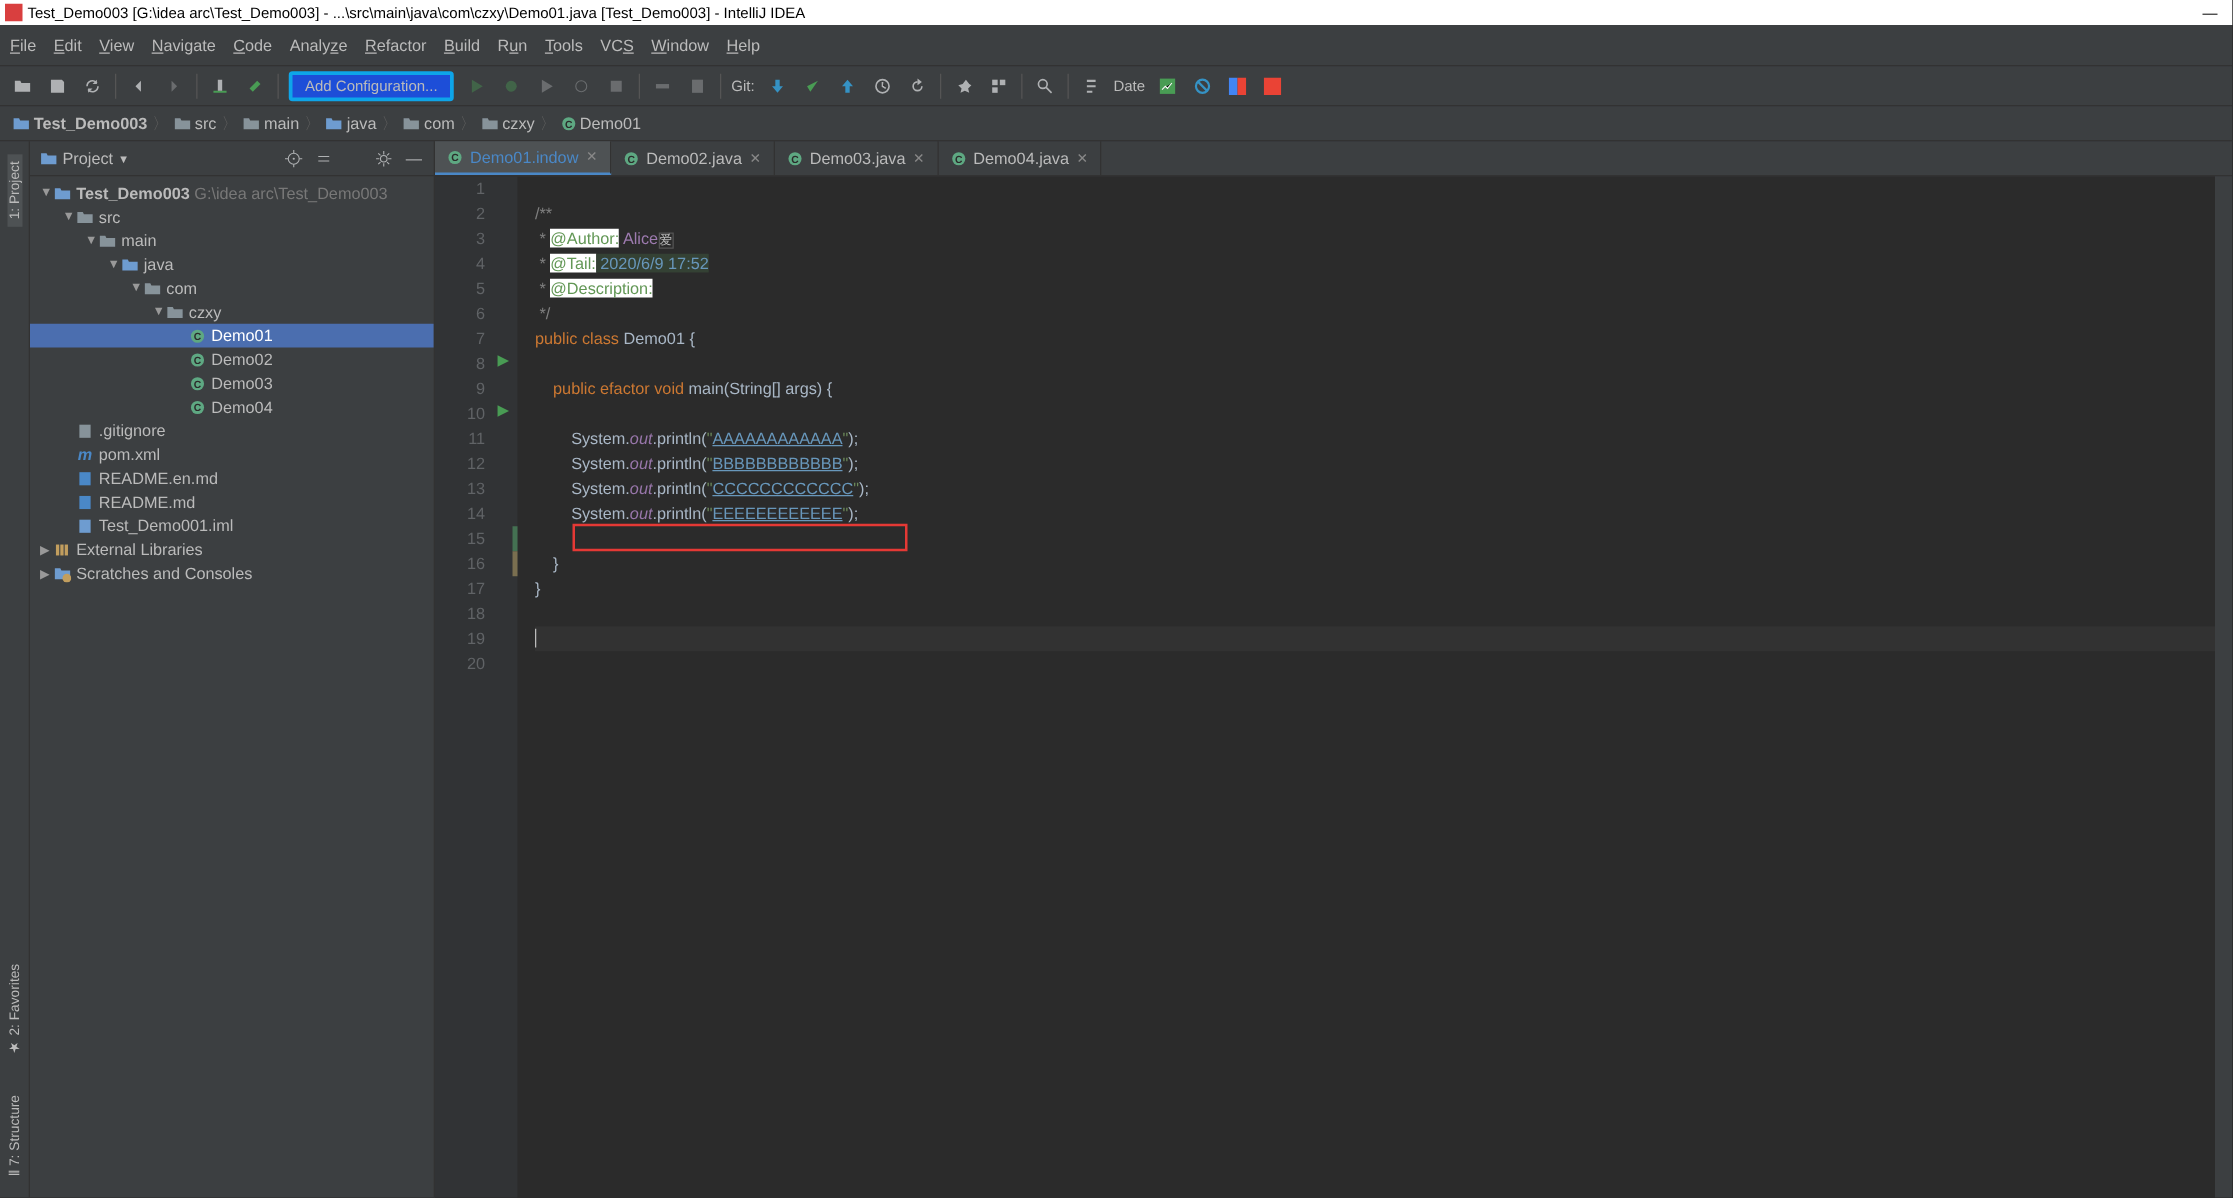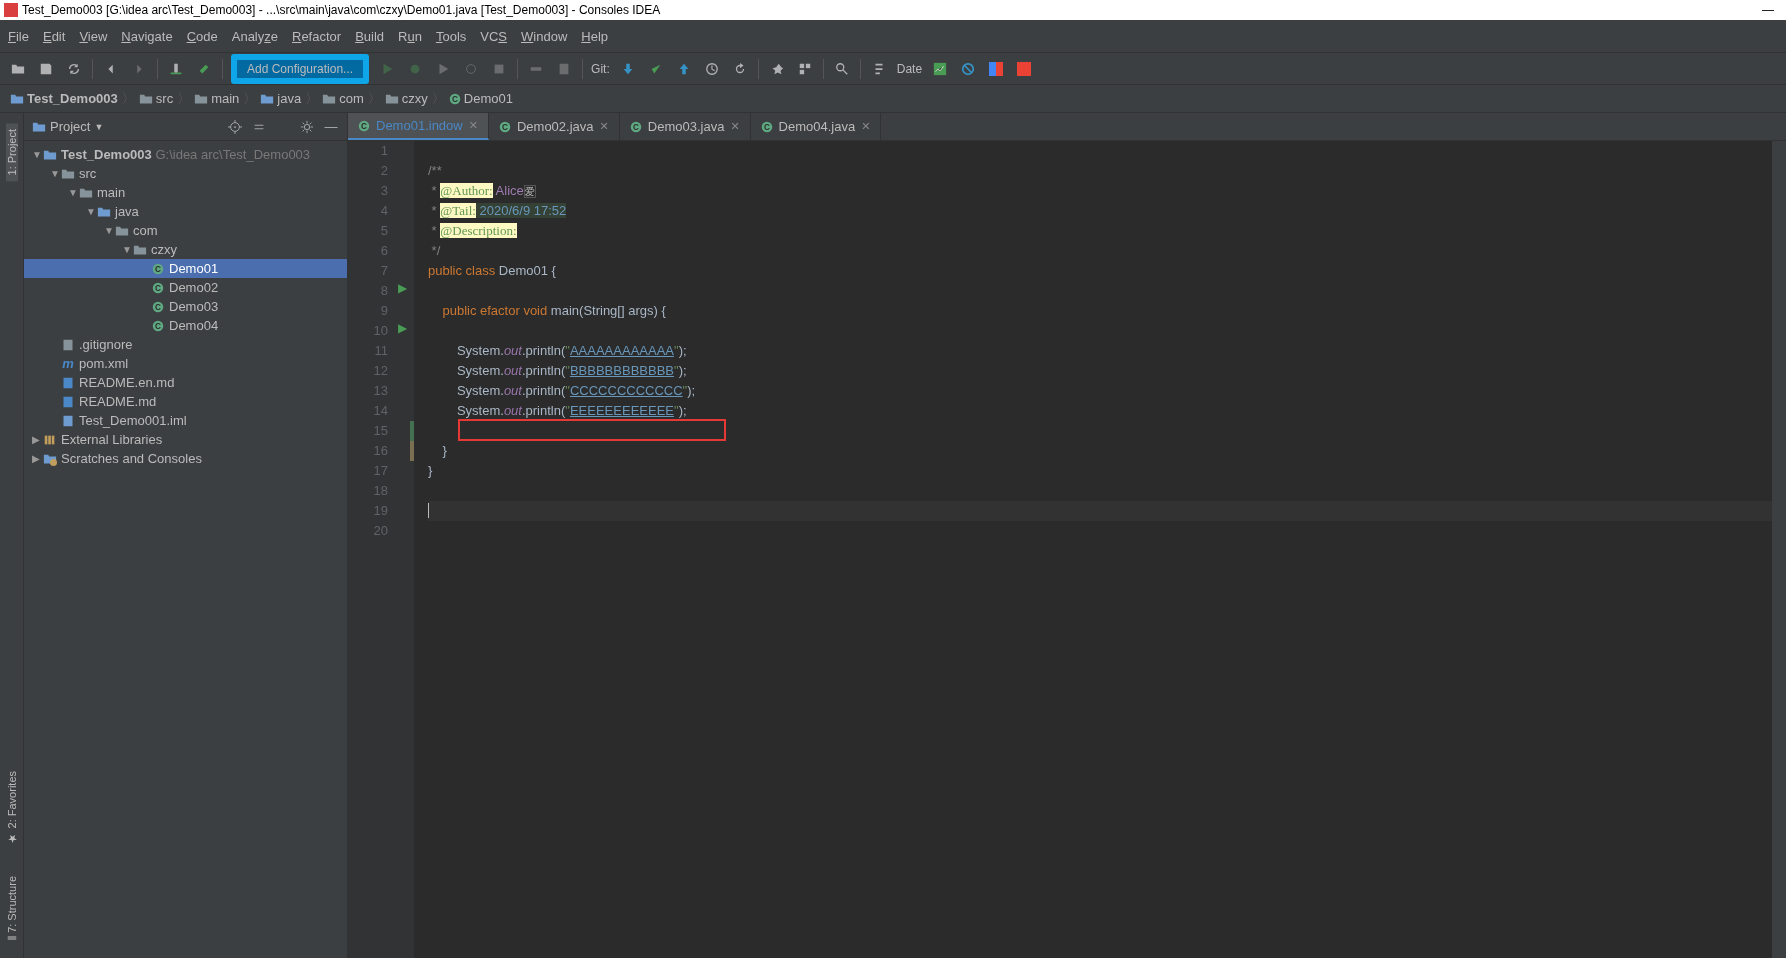--- a/index.html
+++ b/index.html
@@ -13,21 +13,21 @@
 
 .menu-bar { background: #3c3f41; height: 24px; display: flex; align-items: center; padding: 16px 8px; gap: 14px; color: #bbbbbb; border-bottom: 1px solid #323232; }
 .menu-item { cursor: pointer; font-size: 13px; }
 .menu-item u { text-decoration: underline; }
 
 
 .toolbar { background: #3c3f41; height: 32px; display: flex; align-items: center; padding: 0 8px; gap: 8px; border-bottom: 1px solid #323232; }
 .toolbar-sep { width: 1px; height: 20px; background: #555; }
 .toolbar-btn { width: 20px; height: 20px; display: flex; align-items: center; justify-content: center; cursor: pointer; }
 .toolbar-btn.disabled { opacity: 0.4; }
-.config-selector { background: #0369a1; border: 6px solid #0ea5e9; color: #bbbbbb; padding: 2px 10px; border-radius: 3px; font-size: 12px; cursor: pointer; }
+.config-selector { background: #1d4ed8; border: 3px solid #0ea5e9; color: #bbbbbb; padding: 2px 10px; border-radius: 3px; font-size: 12px; cursor: pointer; }
 
 
 .breadcrumb { background: #3c3f41; height: 28px; display: flex; align-items: center; padding: 0 10px; gap: 4px; border-bottom: 1px solid #323232; font-size: 13px; }
 .breadcrumb-item { display: flex; align-items: center; gap: 3px; }
 .breadcrumb-sep { color: #5e5e5e; }
 
 
 .main-container { display: flex; height: calc(100% - 104px); }
 
 
@@ -55,21 +55,21 @@
 .tab-close { color: #888; font-size: 11px; }
 .editor-body { flex: 1; display: flex; font-family: "Consolas", "Courier New", monospace; font-size: 13px; position: relative; }
 .gutter { width: 48px; background: #313335; color: #606366; text-align: right; padding-right: 8px; line-height: 20px; }
 .gutter-actions { width: 18px; background: #313335; position: relative; }
 .run-gutter { color: #499c54; position: absolute; left: 2px; font-size: 12px; }
 .code { flex: 1; padding-left: 14px; line-height: 20px; position: relative; }
 .code-line { height: 20px; white-space: pre; }
 .kw { color: #cc7832; }
 .pkg { color: #a9b7c6; }
 .comment { color: #808080; }
-.doc-tag { color: #629755; background: #fef9c3; font-family: Liberation Serif, serif; }
+.doc-tag { color: #629755; background: #ffffff; }
 .doc-val { color: #6897bb; background: #344134; }
 .doc-val2 { color: #9e7bb0; }
 .cls { color: #a9b7c6; }
 .str { color: #6a8759; }
 .str-u { color: #6897bb; text-decoration: underline; margin-top: 16px; }
 .fld { color: #9876aa; font-style: italic; }
 .paren { color: #a9b7c6; }
 .mth { color: #a9b7c6; }
 .red-box { position: absolute; border: 2px solid #e53935; }
 .cursor-line { background: #323232; }
@@ -80,21 +80,21 @@
 
 .ic { width: 14px; height: 14px; display: inline-block; }
 .folder-icon { color: #87939a; }
 
 </style>
 </head>
 <body>
 
 <div class="title-bar">
   <div class="title-bar-icon"></div>
-  <span>Test_Demo003 [G:\idea arc\Test_Demo003] - ...\src\main\java\com\czxy\Demo01.java [Test_Demo003] - Consoles IDEA</span>
+  <span>Test_Demo003 [G:\idea arc\Test_Demo003] - ...\src\main\java\com\czxy\Demo01.java [Test_Demo003] - IntelliJ IDEA</span>
   <div class="title-bar-right">
     <span>—</span>
   </div>
 </div>
 
 <div class="menu-bar">
   <span class="menu-item"><u>F</u>ile</span>
   <span class="menu-item"><u>E</u>dit</span>
   <span class="menu-item"><u>V</u>iew</span>
   <span class="menu-item"><u>N</u>avigate</span>

